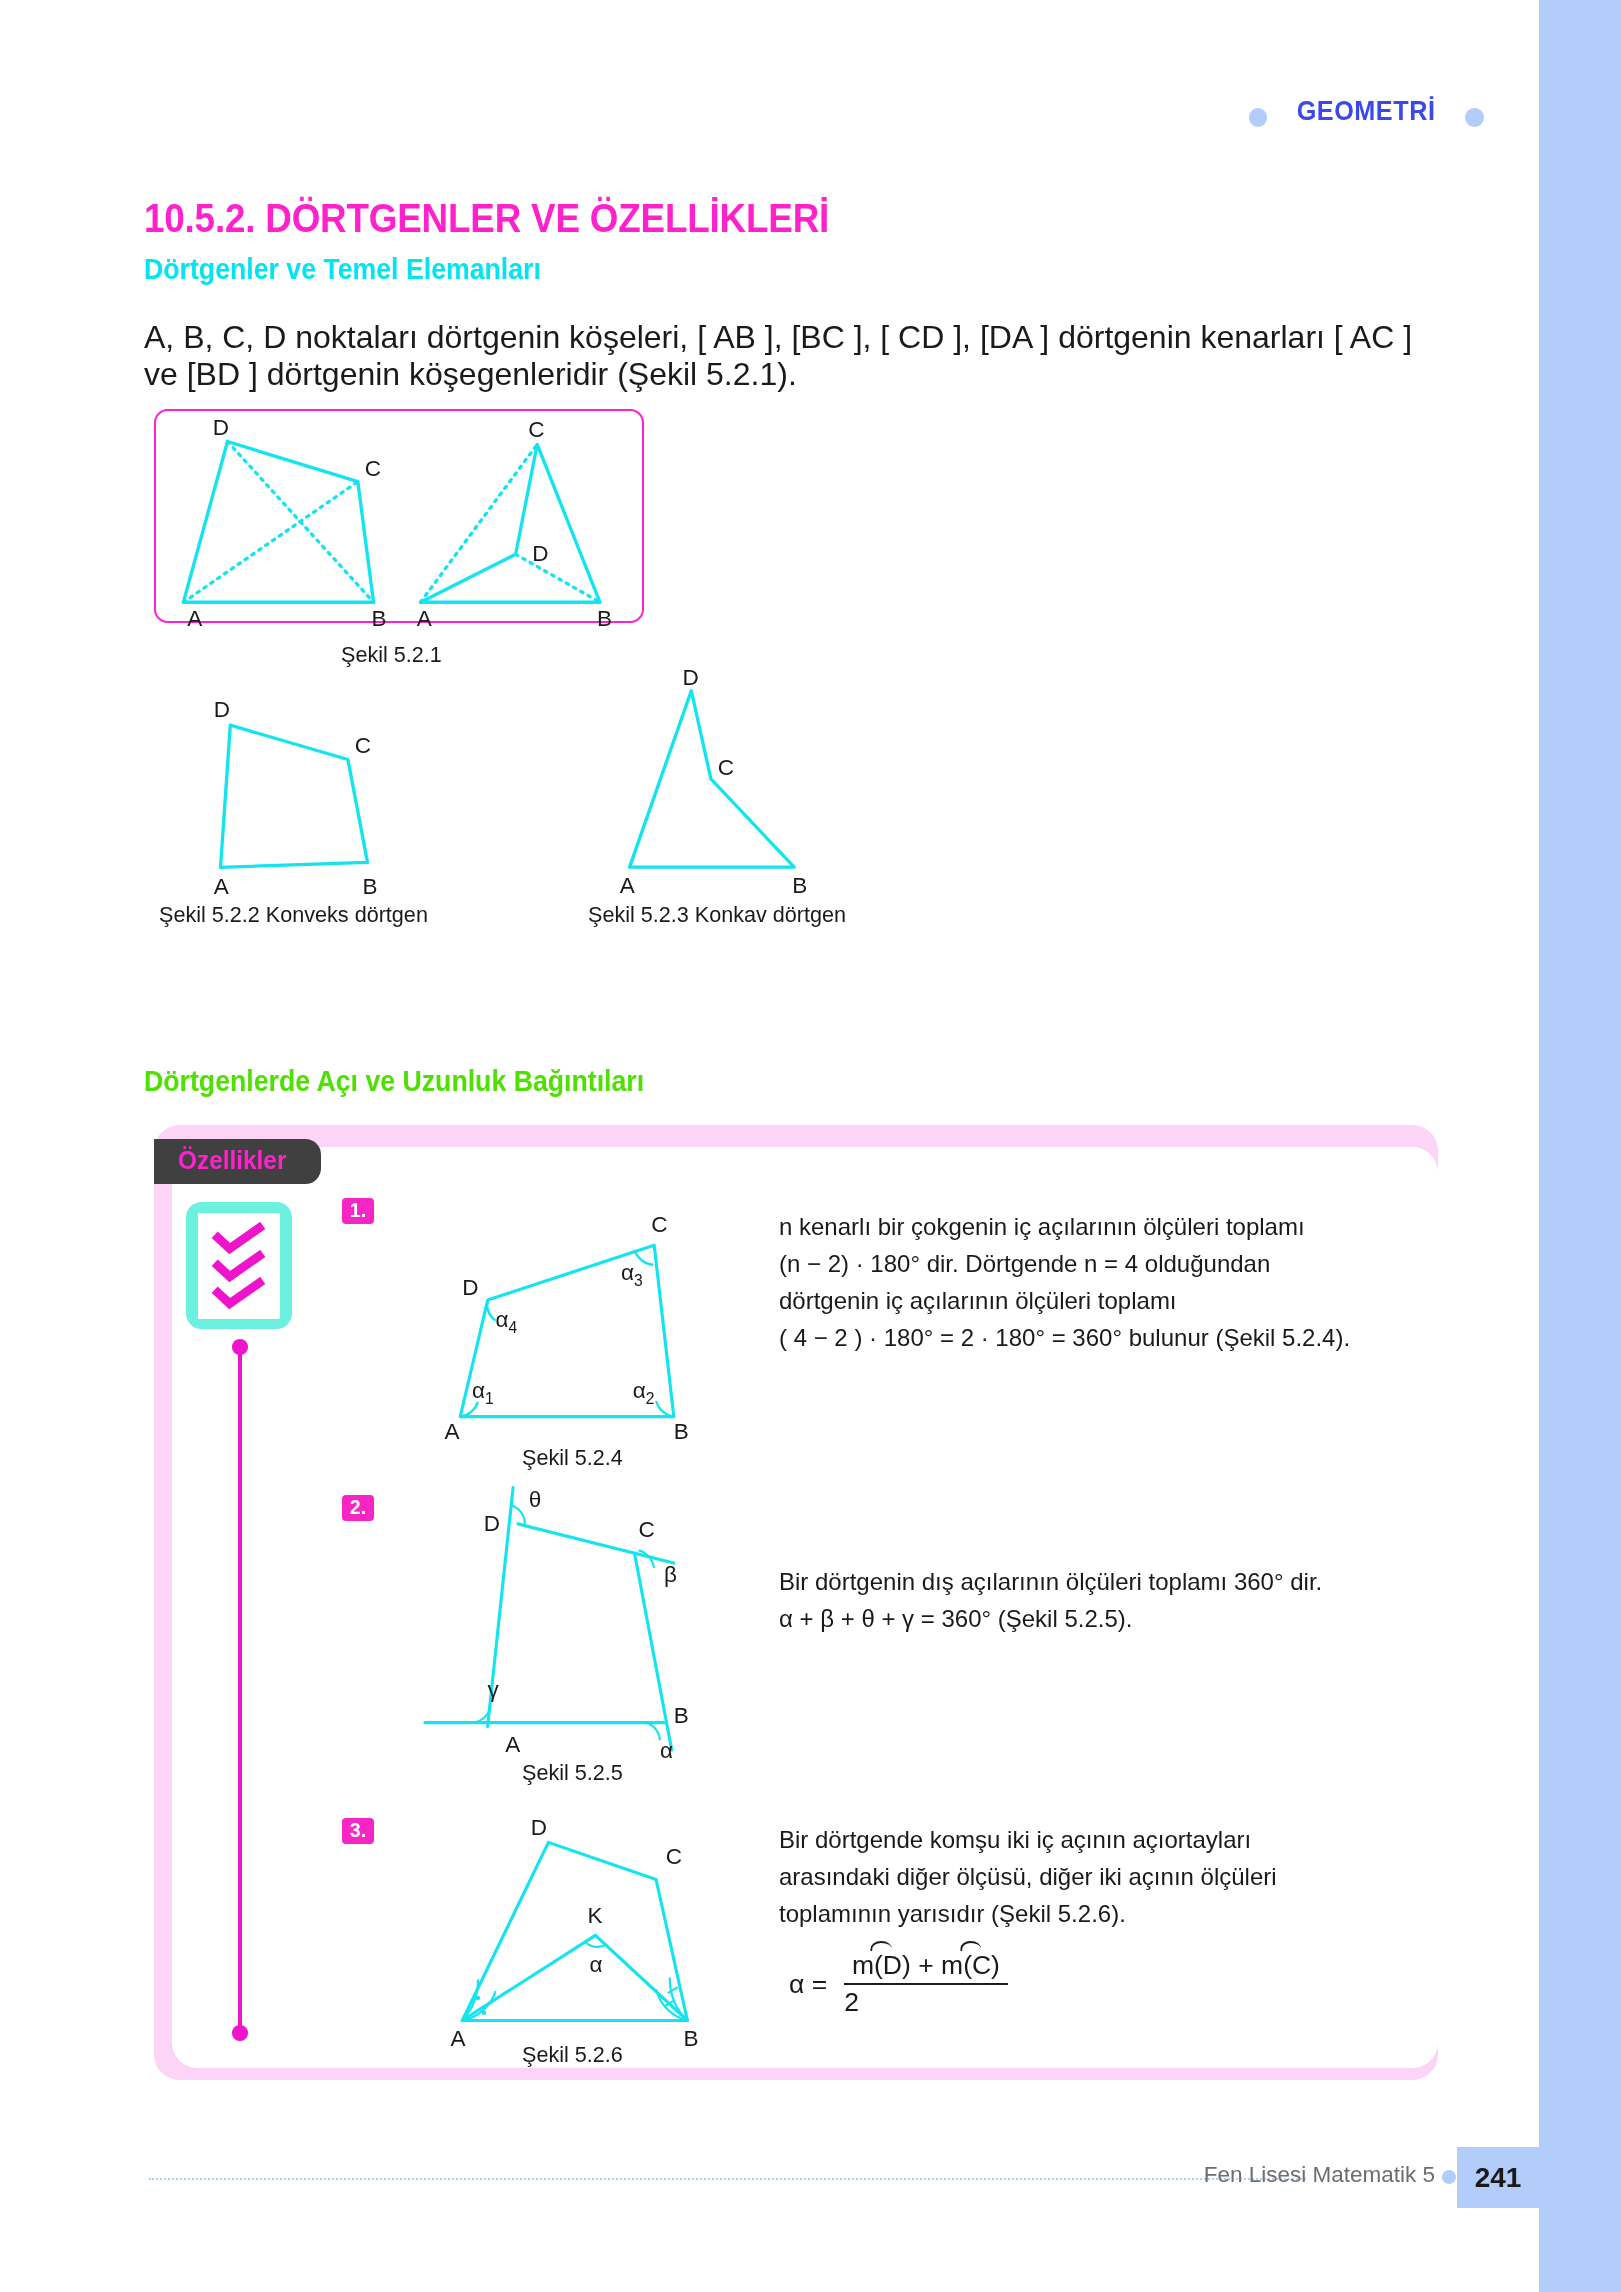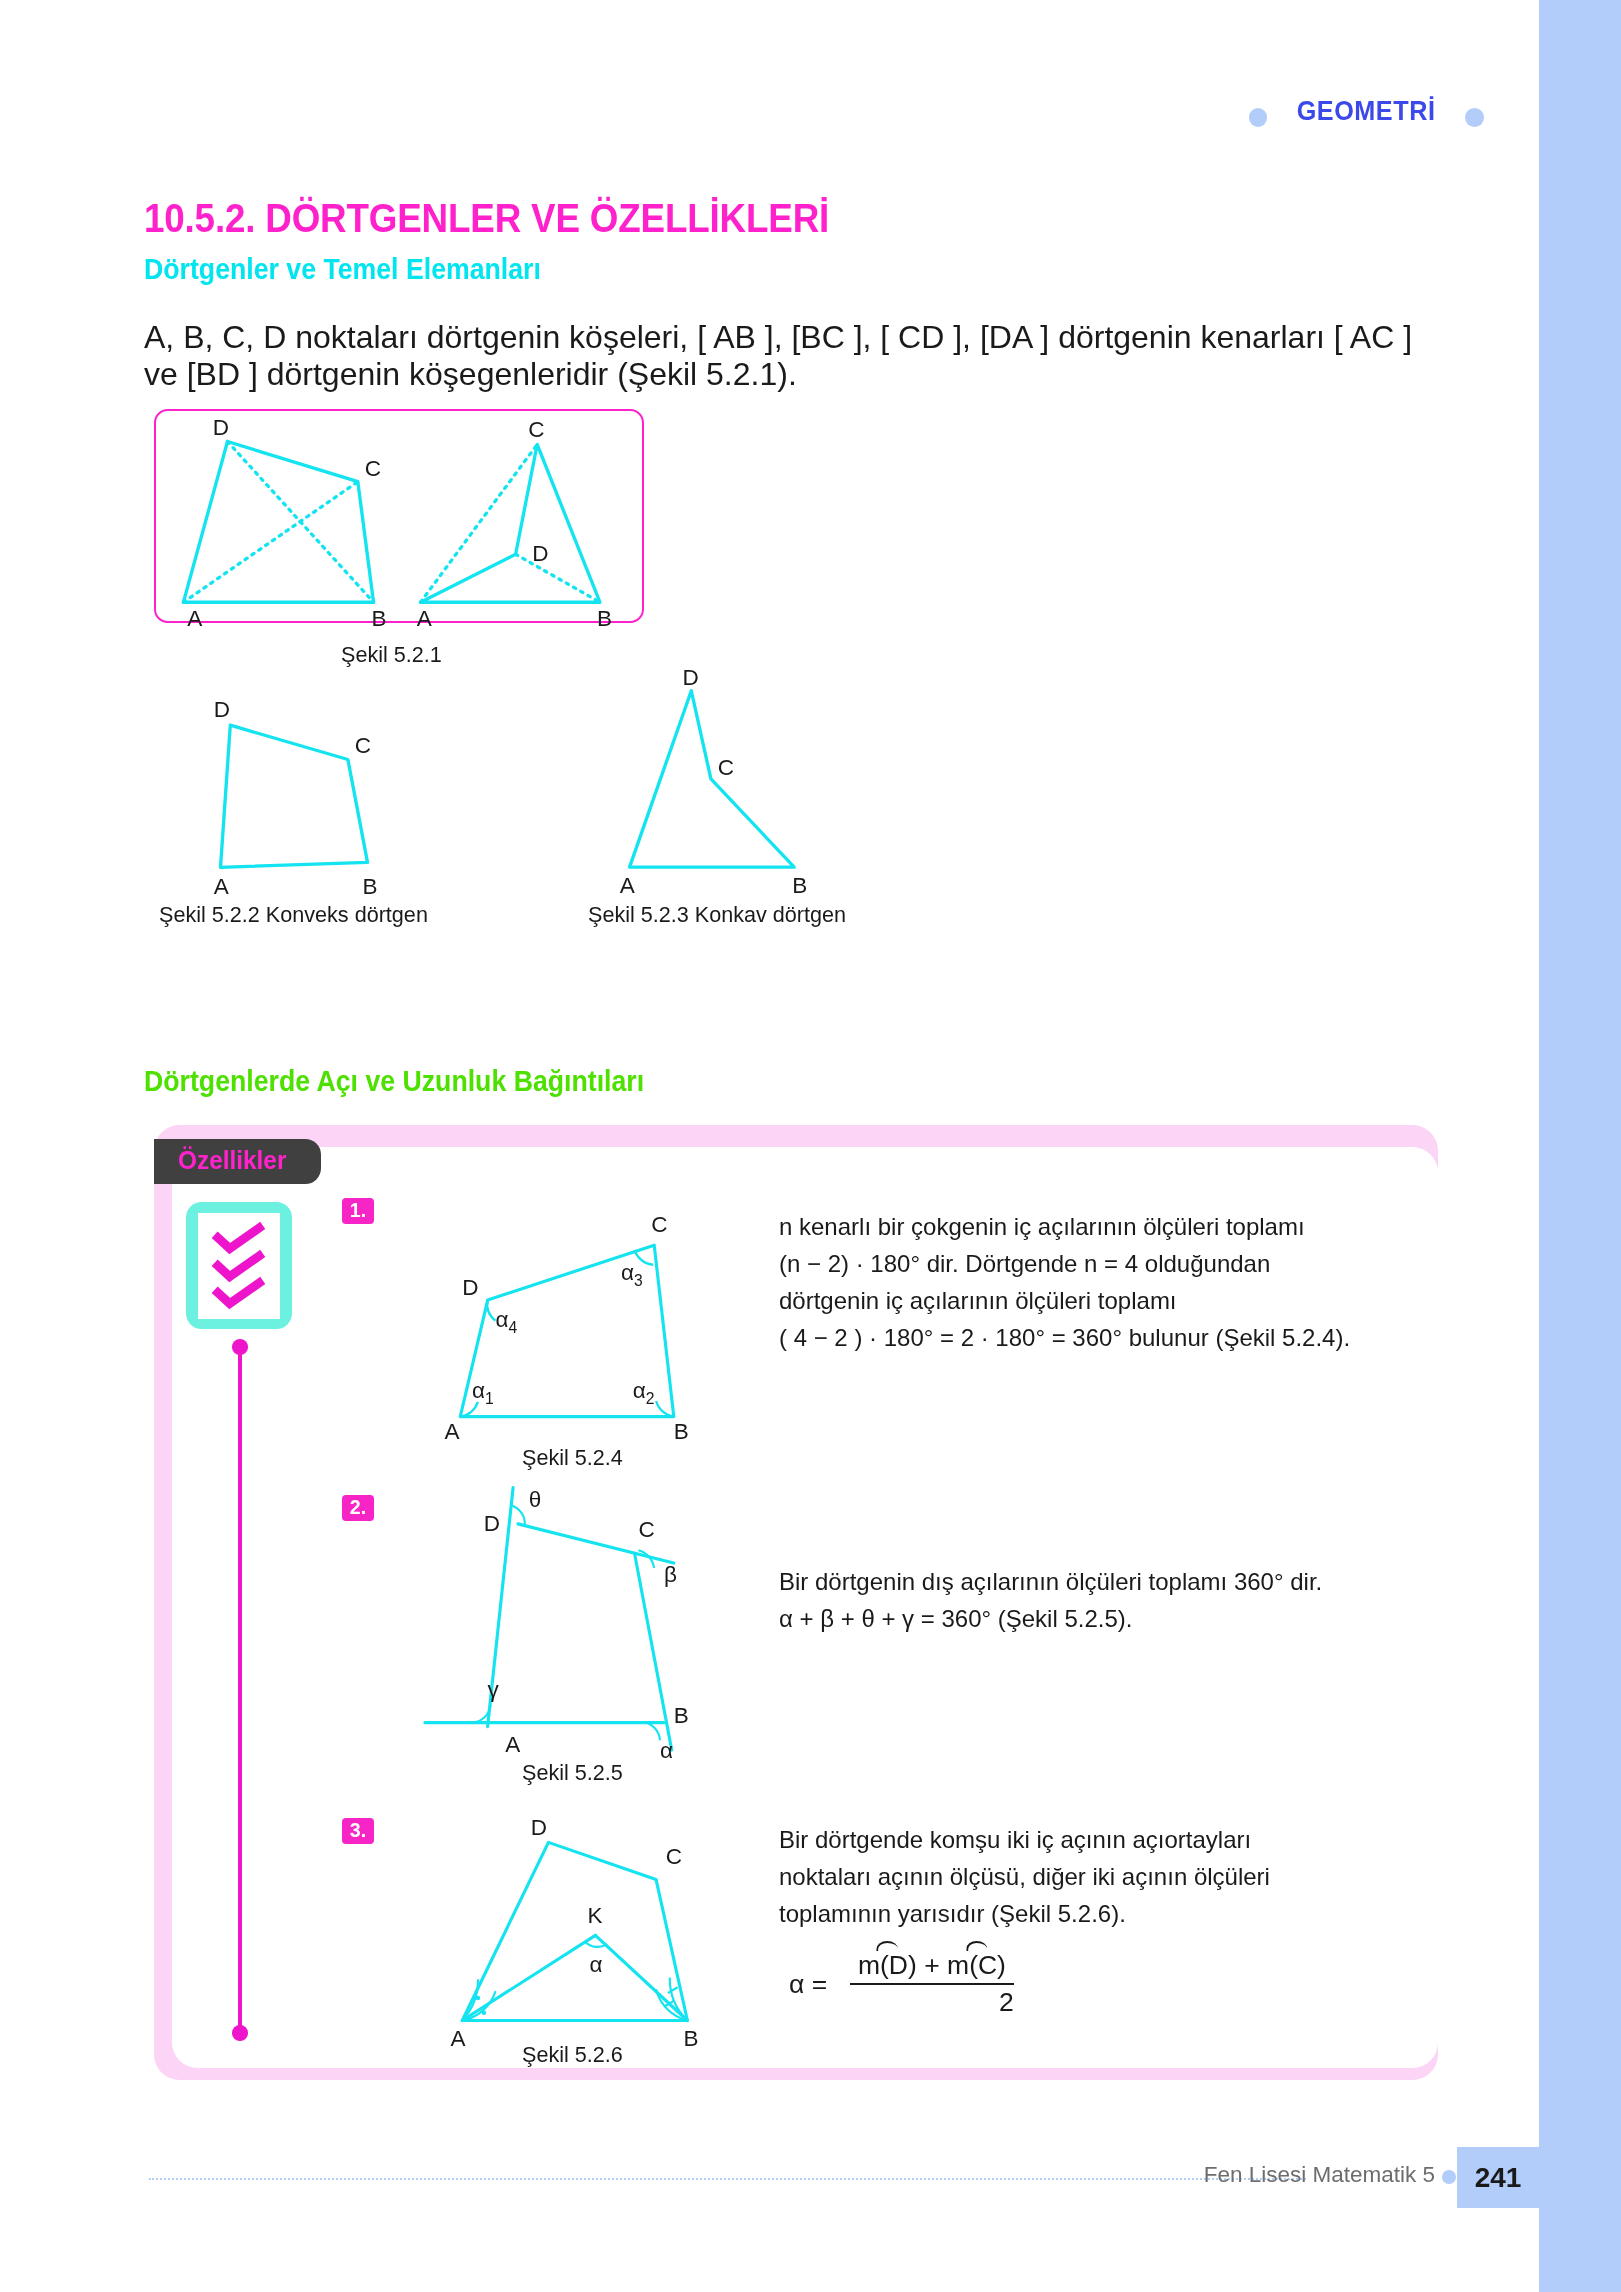--- a/index.html
+++ b/index.html
@@ -129,21 +129,21 @@
   .pt1{left:779px;top:1208px;}
   .pt2{left:779px;top:1563px;}
   .pt3{left:779px;top:1821px;}
   .mathline{white-space:nowrap;}
 
   
   .frac-wrap{
     position:absolute;left:789px;top:1950px;
     display:flex;align-items:center;font-size:26.5px;color:#1a1a1a;
   }
-  .frac{display:inline-flex;flex-direction:column;align-items:flex-end;margin-left:23px;}
+  .frac{display:inline-flex;flex-direction:column;align-items:flex-start;margin-left:17px;}
   .frac .numr{padding:0 7.8px 2px;border-bottom:2px solid #1a1a1a;}
   .frac .den{padding-top:2px;}
   .hat{position:relative;}
   .hat:after{
     content:"";position:absolute;left:50%;top:-8.8px;transform:translateX(-50%) ;
     width:19.6px;height:7.8px;
     border-top:2px solid #1a1a1a;border-left:2px solid #1a1a1a;
     border-radius:60% 60% 0 0 / 100% 100% 0 0;
   }
 
@@ -327,21 +327,21 @@
     <text class="pt" x="250" y="52">C</text>
     <text class="pt" x="30" y="238">A</text>
     <text class="pt" x="268" y="238">B</text>
     <text class="pt" x="170" y="112">K</text>
     <text class="gl" x="172" y="162">α</text>
   </svg>
   <div class="cap cap-526">Şekil  5.2.6</div>
 
   <div class="prop-text pt3">
     <div class="mathline">Bir dörtgende komşu iki iç açının açıortayları</div>
-    <div class="mathline">noktaları açının ölçüsü, diğer iki açının ölçüleri</div>
+    <div class="mathline">arasındaki diğer ölçüsü, diğer iki açının ölçüleri</div>
     <div class="mathline">toplamının yarısıdır (Şekil 5.2.6).</div>
   </div>
 
   <div class="frac-wrap">
     <span>α =</span>
     <span class="frac">
       <span class="numr">
         <span class="hat">m(D)</span>
         <span>+</span>
         <span class="hat">m(C)</span>

